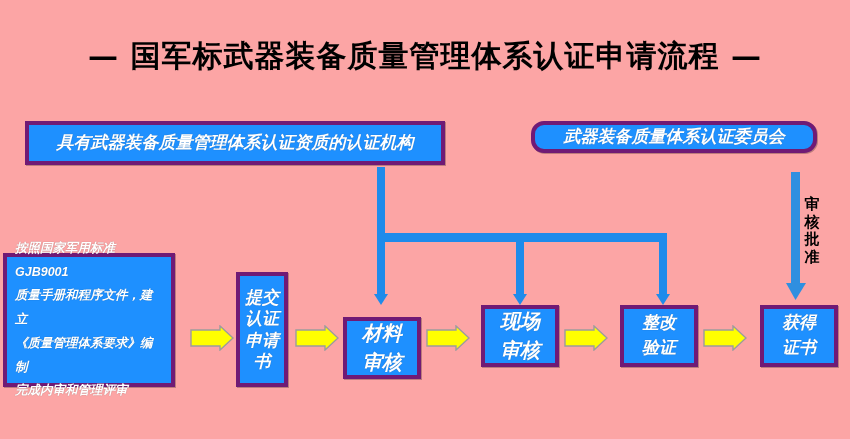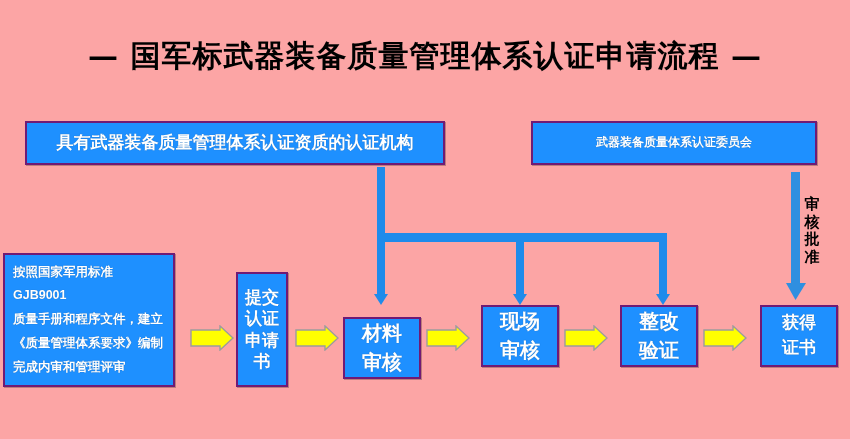--- a/index.html
+++ b/index.html
@@ -35,39 +35,41 @@
     letter-spacing: 1px;
     color: #000000;
     white-space: nowrap;
   }
 
   
   .bluebox {
     position: absolute;
     box-sizing: border-box;
     background: #1E90FF;
-    border: 2px solid #701a75;
+    border: 4px solid #701a75;
     color: #ffffff;
     font-weight: bold;
     display: flex;
     align-items: center;
     justify-content: center;
     text-align: center;
     line-height: 1.45;
     text-shadow: 0 0 1px rgba(0,0,0,0.35);
+    font-style: italic;
   }
   .bluebox.flat { box-shadow: 1px 1px 0 rgba(0,0,0,0.25); }
 
   #org-box {
     left: 25px;  top: 121px;  width: 420px; height: 44px;
     font-size: 17px;
   }
   #committee-box {
-    left: 531px; top: 121px; width: 286px; height: 44px;
-    font-size: 12px;
+    left: 531px; top: 121px; width: 286px; height: 32px;
+    font-size: 17px;
+    border-radius: 13px;
   }
   #prep-box {
     left: 3px;   top: 253px; width: 172px; height: 134px;
     font-size: 12.5px;
     padding: 4px 8px;
     line-height: 1.9;
     text-align: left;
     justify-content: flex-start;
   }
   #prep-box .inner { width: 100%; }
@@ -76,21 +78,21 @@
     left: 236px; top: 272px; width: 52px; height: 115px;
     font-size: 17px;
     line-height: 1.25;
     writing-mode: horizontal-tb;
     padding: 4px 2px;
   }
   #submit-box .inner { width: 36px; }
 
   #review-material-box { left: 343px; top: 305px; width: 78px; height: 62px; font-size: 20px; margin-top: 12px; }
   #review-onsite-box   { left: 481px; top: 305px; width: 78px; height: 62px; font-size: 20px; }
-  #rectify-box         { left: 620px; top: 305px; width: 78px; height: 62px; font-size: 20px; }
+  #rectify-box         { left: 620px; top: 305px; width: 78px; height: 62px; font-size: 17px; }
   #certificate-box     { left: 760px; top: 305px; width: 78px; height: 62px; font-size: 17px; }
 
   
   .yellow-arrow {
     position: absolute;
     width: 44px;
     height: 26px;
   }
   #yarrow-1 { left: 190px; top: 325px; }
   #yarrow-2 { left: 295px; top: 325px; }

